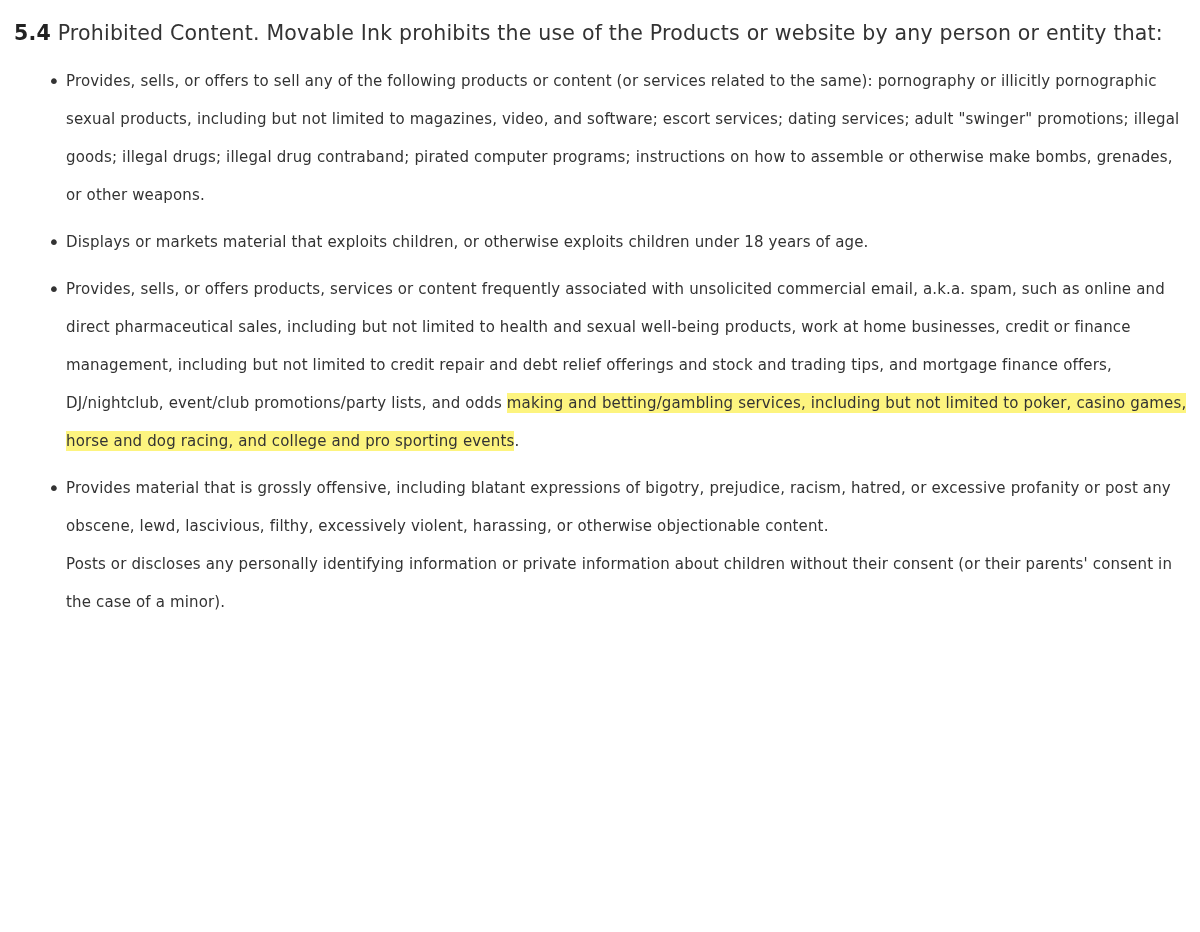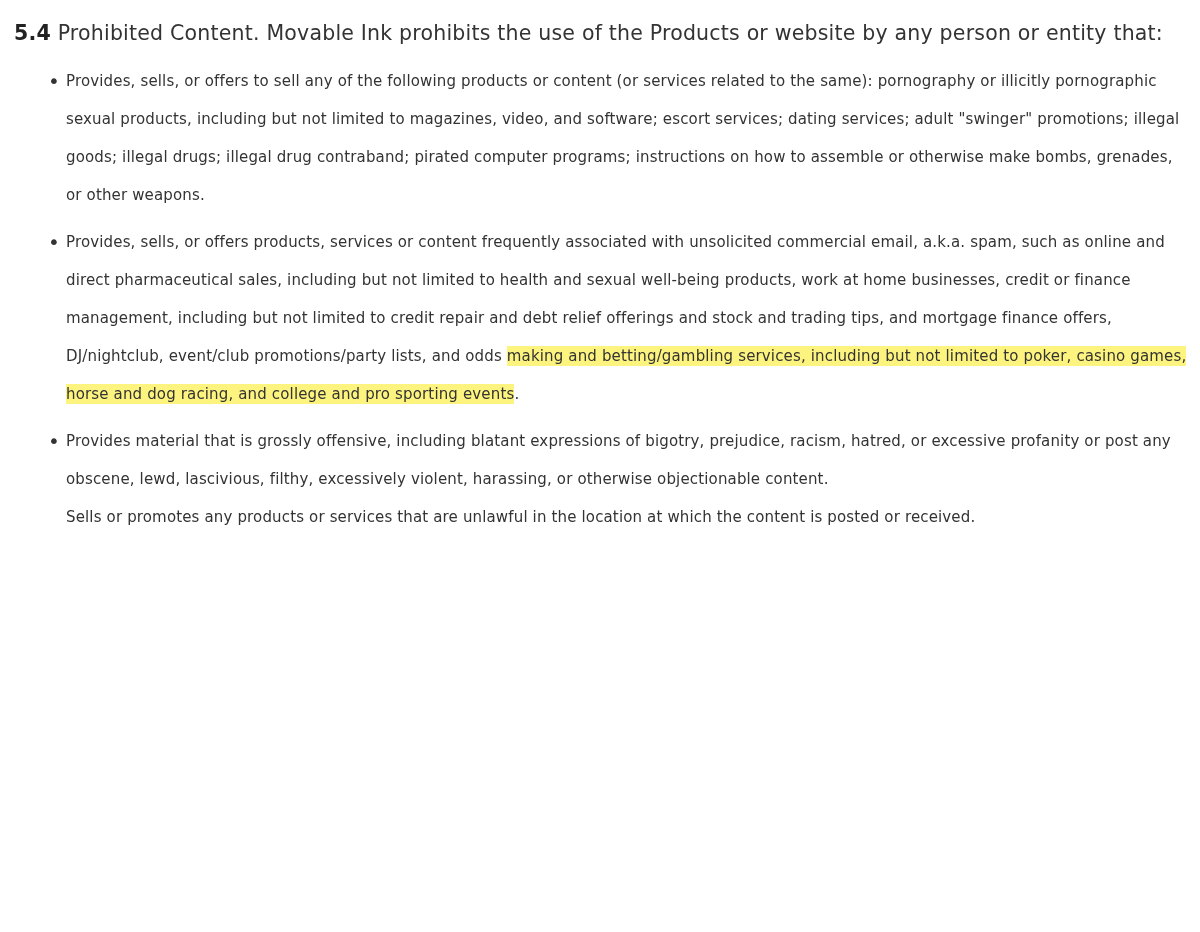--- a/index.html
+++ b/index.html
@@ -73,26 +73,29 @@
 <div class="page">
 
   <p class="section-intro"><span class="section-number">5.4</span><span> Prohibited Content. Movable Ink prohibits the use of the Products or website by any person or entity that:</span></p>
 
   <ul class="prohibited-list">
 
     <li>
       <span>Provides, sells, or offers to sell any of the following products or content (or services related to the same): pornography or illicitly pornographic sexual products, including but not limited to magazines, video, and software; escort services; dating services; adult "swinger" promotions; illegal goods; illegal drugs; illegal drug contraband; pirated computer programs; instructions on how to assemble or otherwise make bombs, grenades, or other weapons.</span>
     </li>
 
+    <li>
+      <span>Displays or markets material that exploits children, or otherwise exploits children under 18 years of age.</span>
+    </li>
 
     <li>
       <span>Provides, sells, or offers products, services or content frequently associated with unsolicited commercial email, a.k.a. spam, such as online and direct pharmaceutical sales, including but not limited to health and sexual well-being products, work at home businesses, credit or finance management, including but not limited to credit repair and debt relief offerings and stock and trading tips, and mortgage finance offers, DJ/nightclub, event/club promotions/party lists, and odds </span><span class="hl">making and betting/gambling services, including but not limited to poker, casino games, horse and dog racing, and college and pro sporting events</span><span>.</span>
     </li>
 
     <li>
       <span>Provides material that is grossly offensive, including blatant expressions of bigotry, prejudice, racism, hatred, or excessive profanity or post any obscene, lewd, lascivious, filthy, excessively violent, harassing, or otherwise objectionable content.</span>
-      <span class="sub-para">Sells or promotes any products or services that are unlawful in the location at which the content is posted or received.</span>
+      <span class="sub-para">Posts or discloses any personally identifying information or private information about children without their consent (or their parents' consent in the case of a minor).</span>
     </li>
 
   </ul>
 
   <div class="bottom-spacer"></div>
 </div>
 
 </body></html>

